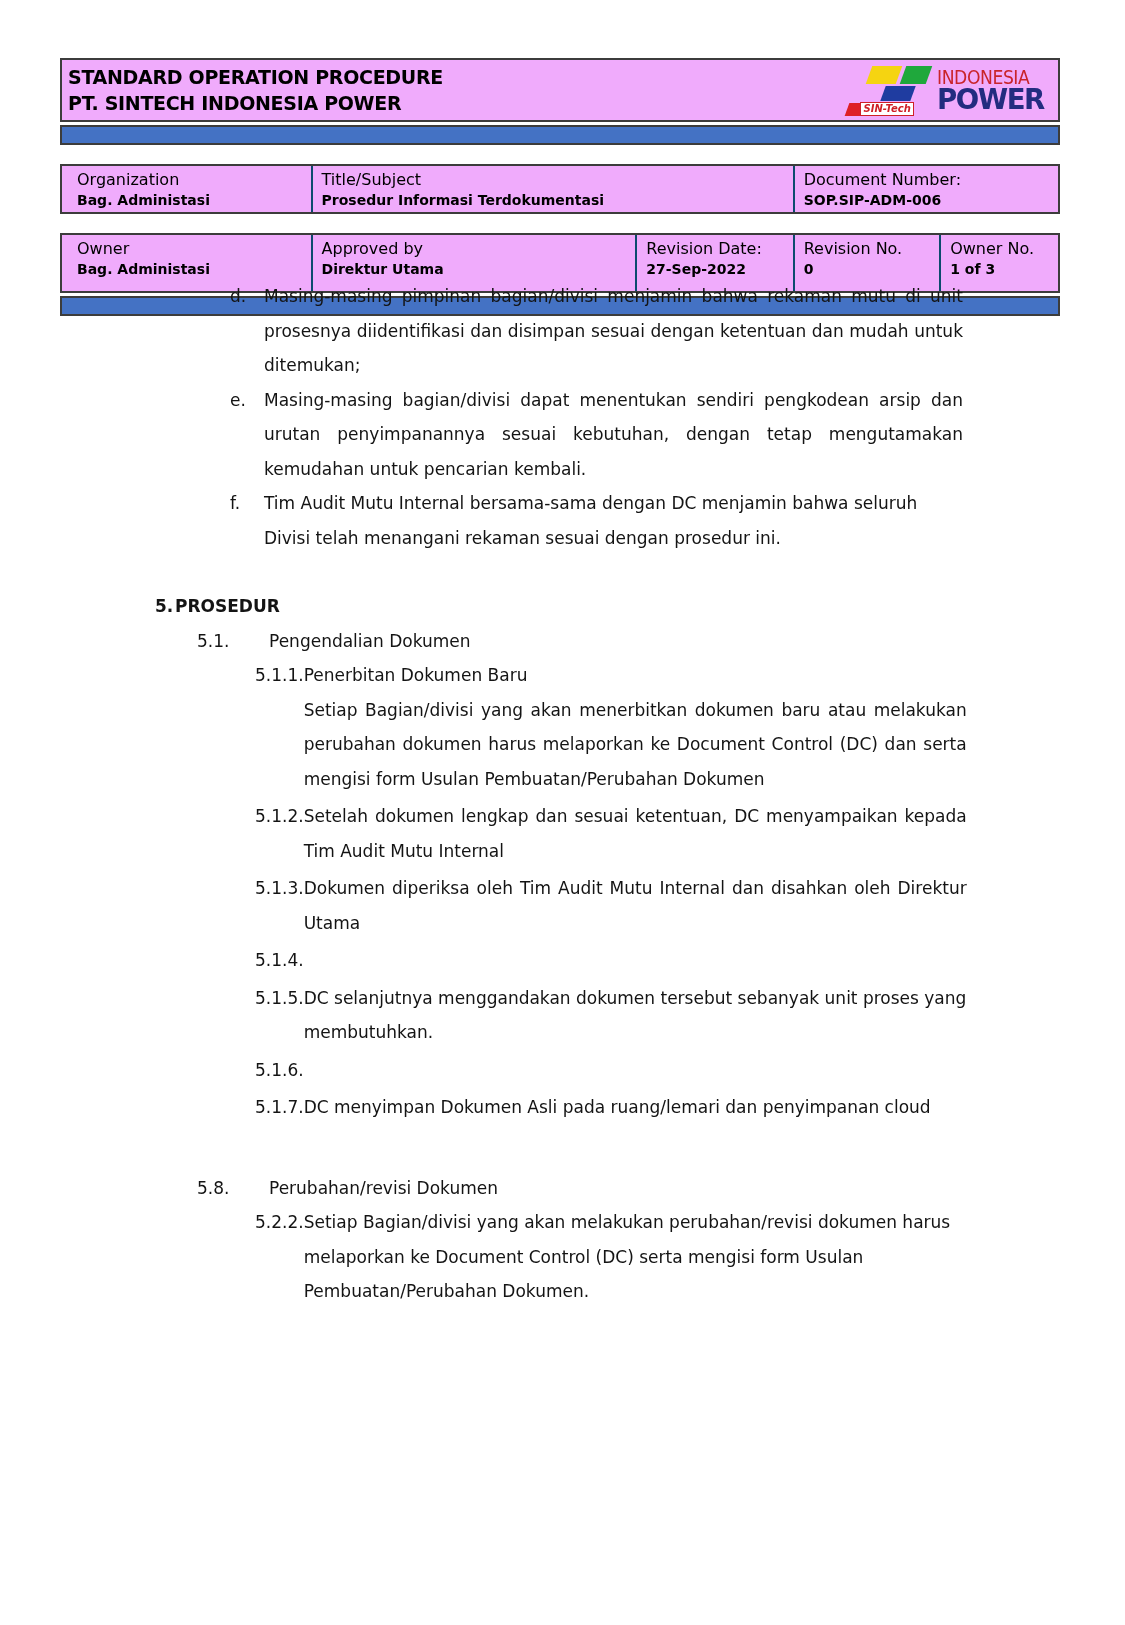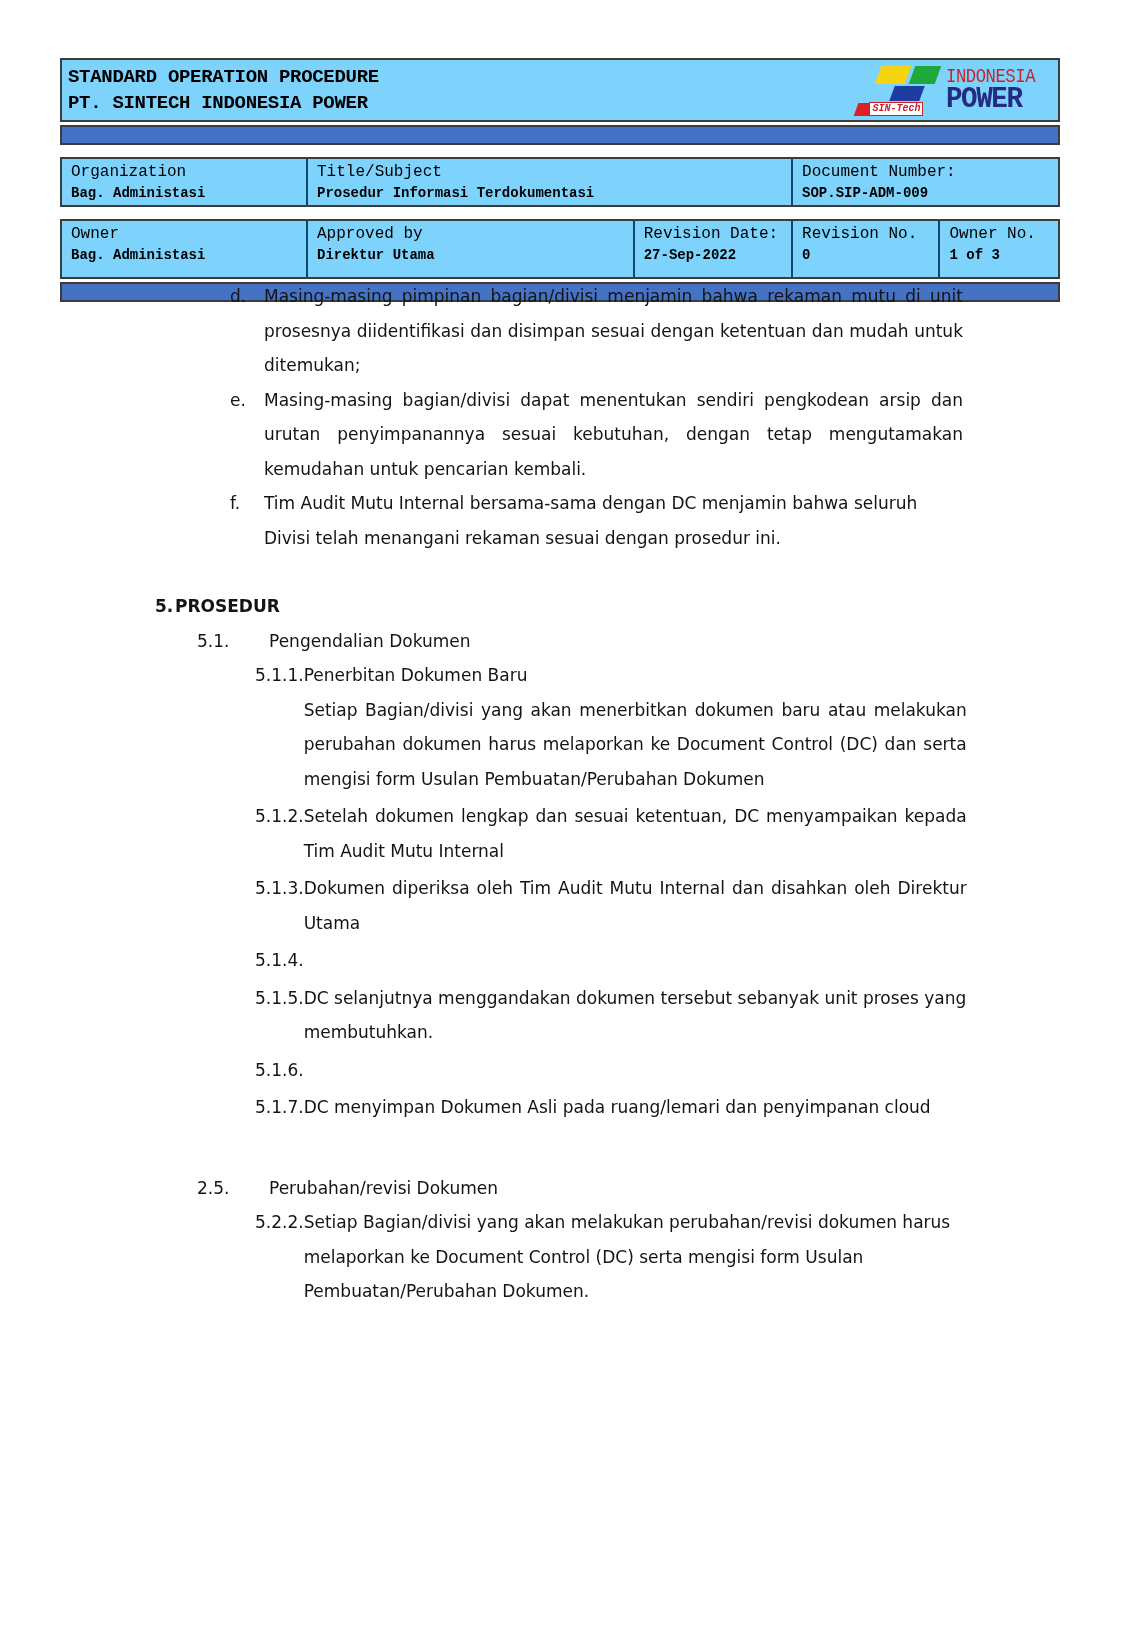--- a/index.html
+++ b/index.html
@@ -5,26 +5,26 @@
   * { margin:0; padding:0; box-sizing:border-box; }
   html,body { background:#ffffff; }
   .page {
     position:relative; width:1125px; height:1625px; background:#fff;
     font-family:"DejaVu Sans","Liberation Sans",sans-serif; color:#111;
     overflow:hidden;
   }
 
   
   .header-wrap { position:absolute; left:60px; top:58px; width:1000px; }
-  .box { border:2px solid #3c3c3c; background:#7dd3fc;font-family:Liberation Mono, monospace; }
+  .box { border:2px solid #3c3c3c; background:#f0abfc; }
   .title-box { height:64px; display:flex; justify-content:space-between; align-items:center; padding:2px 8px 2px 6px; }
   .title-lines { font-weight:bold; font-size:19px; line-height:26px; letter-spacing:-0.3px; color:#000; }
   .blue-bar { height:20px; background:#4472C4; border:2px solid #3c3c3c; margin-top:3px; }
 
-  .info-row { display:flex; margin-top:12px; }
+  .info-row { display:flex; margin-top:19px;padding-left:6px; }
   .cell { padding:3px 9px 5px 9px; border-left:2px solid #0c4a6e; overflow:hidden; }
   .cell:first-child { border-left:none; }
   .cell .lbl { font-size:16px; line-height:21px; color:#000; white-space:nowrap; }
   .cell .val { font-size:14px; line-height:21px; font-weight:bold; color:#000; white-space:nowrap; }
   .row1 { height:50px; }
   .row2 { height:60px; }
   .r1c1 { width:24.5%; } .r1c2 { width:48.7%; } .r1c3 { width:26.8%; }
   .r2c1 { width:24.5%; } .r2c2 { width:32.8%; } .r2c3 { width:15.9%; } .r2c4 { width:14.8%; } .r2c5 { width:12.0%; }
 
   
@@ -92,21 +92,21 @@
       <div class="cell r1c1">
         <div class="lbl">Organization</div>
         <div class="val">Bag. Administasi</div>
       </div>
       <div class="cell r1c2">
         <div class="lbl">Title/Subject</div>
         <div class="val">Prosedur Informasi Terdokumentasi</div>
       </div>
       <div class="cell r1c3">
         <div class="lbl">Document Number:</div>
-        <div class="val">SOP.SIP-ADM-009</div>
+        <div class="val">SOP.SIP-ADM-006</div>
       </div>
     </div>
 
     <div class="box info-row row2">
       <div class="cell r2c1">
         <div class="lbl">Owner</div>
         <div class="val">Bag. Administasi</div>
       </div>
       <div class="cell r2c2">
         <div class="lbl">Approved by</div>
@@ -186,21 +186,21 @@
     <div class="li-num">
       <span class="mk">5.1.6.</span>
     </div>
 
     <div class="li-num">
       <span class="mk">5.1.7.</span>
       <div class="tx">DC menyimpan Dokumen Asli pada ruang/lemari dan penyimpanan cloud</div>
     </div>
 
     <div class="h5x sec52">
-      <span class="mk">2.5.</span>
+      <span class="mk">5.8.</span>
       <span>Perubahan/revisi Dokumen</span>
     </div>
 
     <div class="li-num">
       <span class="mk">5.2.2.</span>
       <div class="tx">Setiap Bagian/divisi yang akan melakukan perubahan/revisi dokumen harus melaporkan ke Document Control (DC) serta mengisi form Usulan Pembuatan/Perubahan Dokumen.</div>
     </div>
 
   </div>
 </div>

